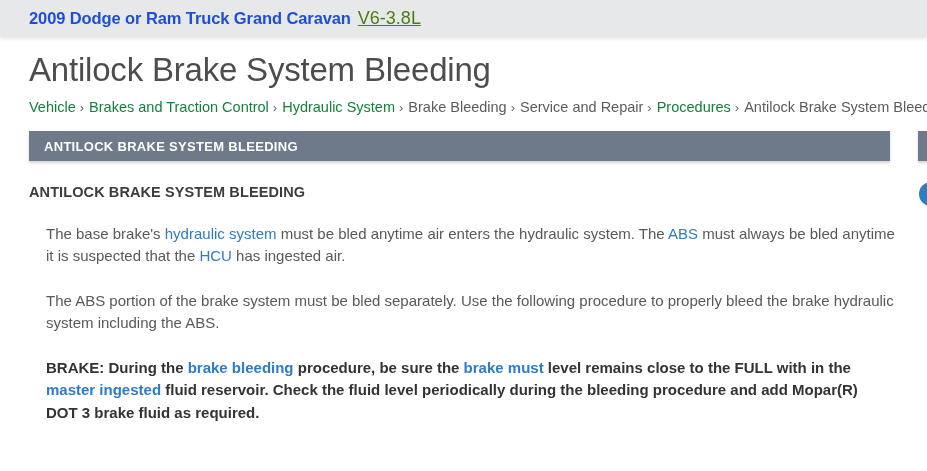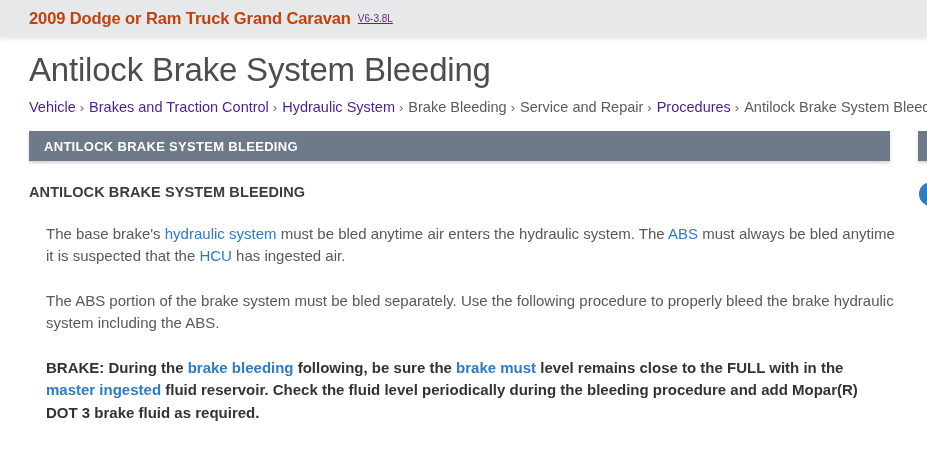--- a/index.html
+++ b/index.html
@@ -23,28 +23,28 @@
     display: flex;
     align-items: center;
     padding-left: 29px;
     box-sizing: border-box;
     position: relative;
     z-index: 5;
   }
   .vehicle-header .vh-model {
     font-size: 16.5px;
     font-weight: bold;
-    color: #c2410c;
+    color: #1d4ed8;
     letter-spacing: -0.1px;
     white-space: nowrap;
   }
   .vehicle-header .vh-engine {
-    font-size: 10px;
+    font-size: 18px;
     font-weight: normal;
-    color: #701a75;
+    color: #4d7c0f;
     margin-left: 7px;
     white-space: nowrap;
     text-decoration: underline;
   }
 
   
   .page-title {
     margin: 0;
     padding: 14px 0 0 29px;
     font-size: 33px;
@@ -57,21 +57,21 @@
 
   
   .breadcrumb {
     padding: 7px 0 0 29px;
     font-size: 14.5px;
     white-space: nowrap;
     overflow: hidden;
     line-height: 1.4;
   }
   .breadcrumb .crumb {
-    color: #4c1d95;
+    color: #15803d;
     cursor: pointer;
   }
   .breadcrumb .crumb.plain {
     color: #5c5c5c;
     cursor: default;
   }
   .breadcrumb .sep {
     color: #6b6b6b;
     margin: 0 5px 0 4px;
     font-size: 13px;
@@ -182,16 +182,16 @@
   <div class="heading">ANTILOCK BRAKE SYSTEM BLEEDING</div>
 
   <p>
     <span>The base brake's </span><a class="link">hydraulic system</a><span> must be bled anytime air enters the hydraulic system. The </span><a class="link">ABS</a><span> must always be bled anytime it is suspected that the </span><a class="link">HCU</a><span> has ingested air.</span>
   </p>
 
 
   <p>The ABS portion of the brake system must be bled separately. Use the following procedure to properly bleed the brake hydraulic system including the ABS.</p>
 
   <p class="note">
-    <span>BRAKE:  During the </span><a class="link">brake bleeding</a><span> following, be sure the </span><a class="link">brake must</a><span> level remains close to the FULL with in the </span><a class="link">master ingested</a><span> fluid reservoir. Check the fluid level periodically during the bleeding procedure and add Mopar(R) DOT 3 brake fluid as required.</span>
+    <span>BRAKE:  During the </span><a class="link">brake bleeding</a><span> procedure, be sure the </span><a class="link">brake must</a><span> level remains close to the FULL with in the </span><a class="link">master ingested</a><span> fluid reservoir. Check the fluid level periodically during the bleeding procedure and add Mopar(R) DOT 3 brake fluid as required.</span>
   </p>
 
 </div>
 
 </body></html>

